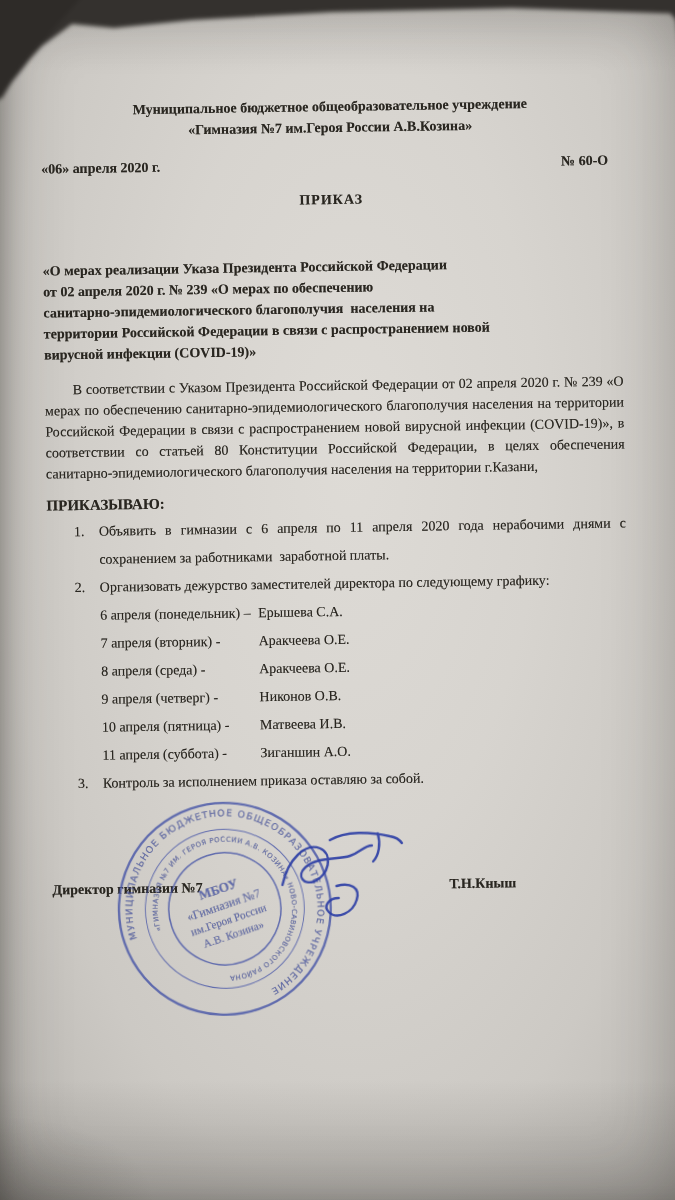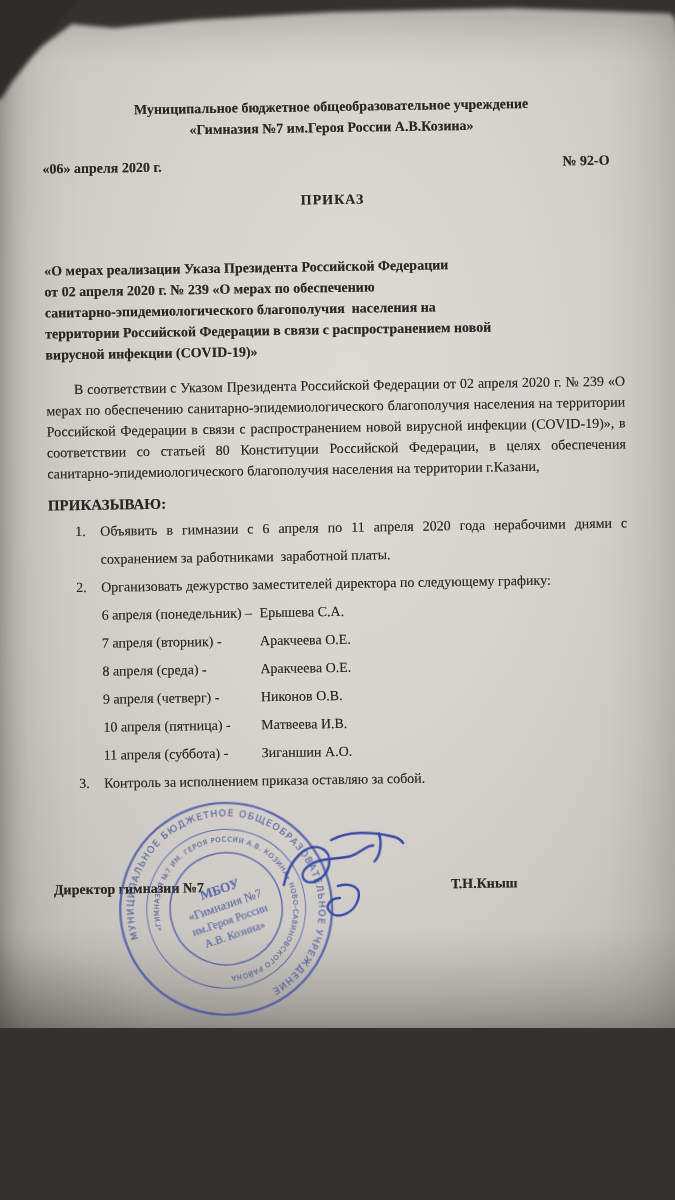--- a/index.html
+++ b/index.html
@@ -2,21 +2,21 @@
 <html><head>
 <meta charset="utf-8">
 <style>
   html,body{margin:0;padding:0;}
   body{
     width:675px;height:1200px;overflow:hidden;
     background:#34312e;
     font-family:"Liberation Serif", serif;
   }
   .photo{
-    position:relative;width:675px;height:1028px;overflow:hidden;
+    position:relative;width:675px;height:1200px;overflow:hidden;
     background:
       radial-gradient(ellipse at 52% 38%, #dedbd6 0%, #d7d4cf 38%, #ccc9c4 70%, #bdbab5 92%, #b2afaa 100%);
   }
   
   .top-shadow{position:absolute;top:-8px;left:-8px;filter:blur(2.2px);z-index:3;}
   .vignette{
     position:absolute;inset:0;z-index:2;pointer-events:none;
     box-shadow:inset 0 0 70px rgba(35,32,28,.28), inset 14px 0 26px -14px rgba(35,32,28,.35);
     background:
       linear-gradient(180deg, rgba(40,37,33,.10) 0%, rgba(40,37,33,0) 6%, rgba(40,37,33,0) 90%, rgba(40,37,33,.22) 100%),
@@ -71,21 +71,21 @@
 
   <div class="content">
 
     <div class="org">
       <div>Муниципальное бюджетное общеобразовательное учреждение</div>
       <div>«Гимназия №7 им.Героя России А.В.Козина»</div>
     </div>
 
     <div class="date-row">
       <span class="doc-date">«06» апреля 2020 г.</span>
-      <span class="doc-number">№ 92-О</span>
+      <span class="doc-number">№ 60-О</span>
     </div>
 
     <div class="doc-title">ПРИКАЗ</div>
 
     <div class="subject">
       <div class="pre">«О мерах реализации Указа Президента Российской Федерации</div>
       <div class="pre">от 02 апреля 2020 г. № 239 «О мерах по обеспечению</div>
       <div class="pre">санитарно-эпидемиологического благополучия  населения на</div>
       <div class="pre">территории Российской Федерации в связи с распространением новой</div>
       <div class="pre">вирусной инфекции (COVID-19)»</div>

